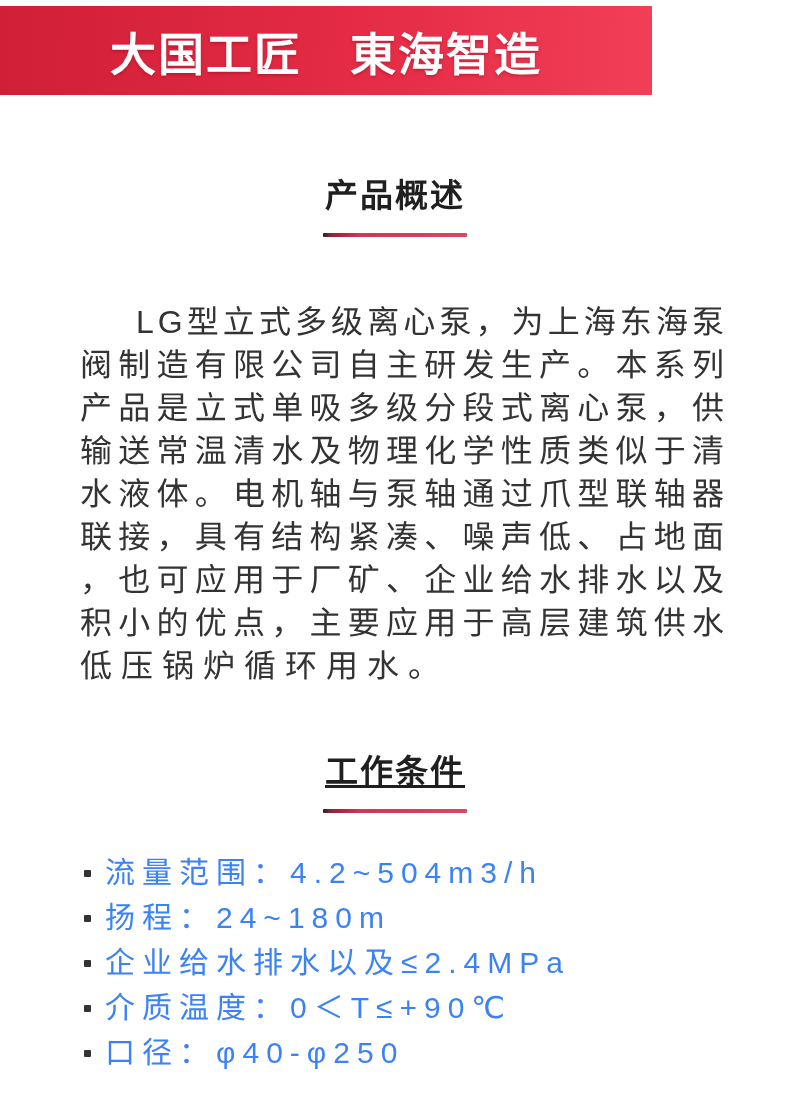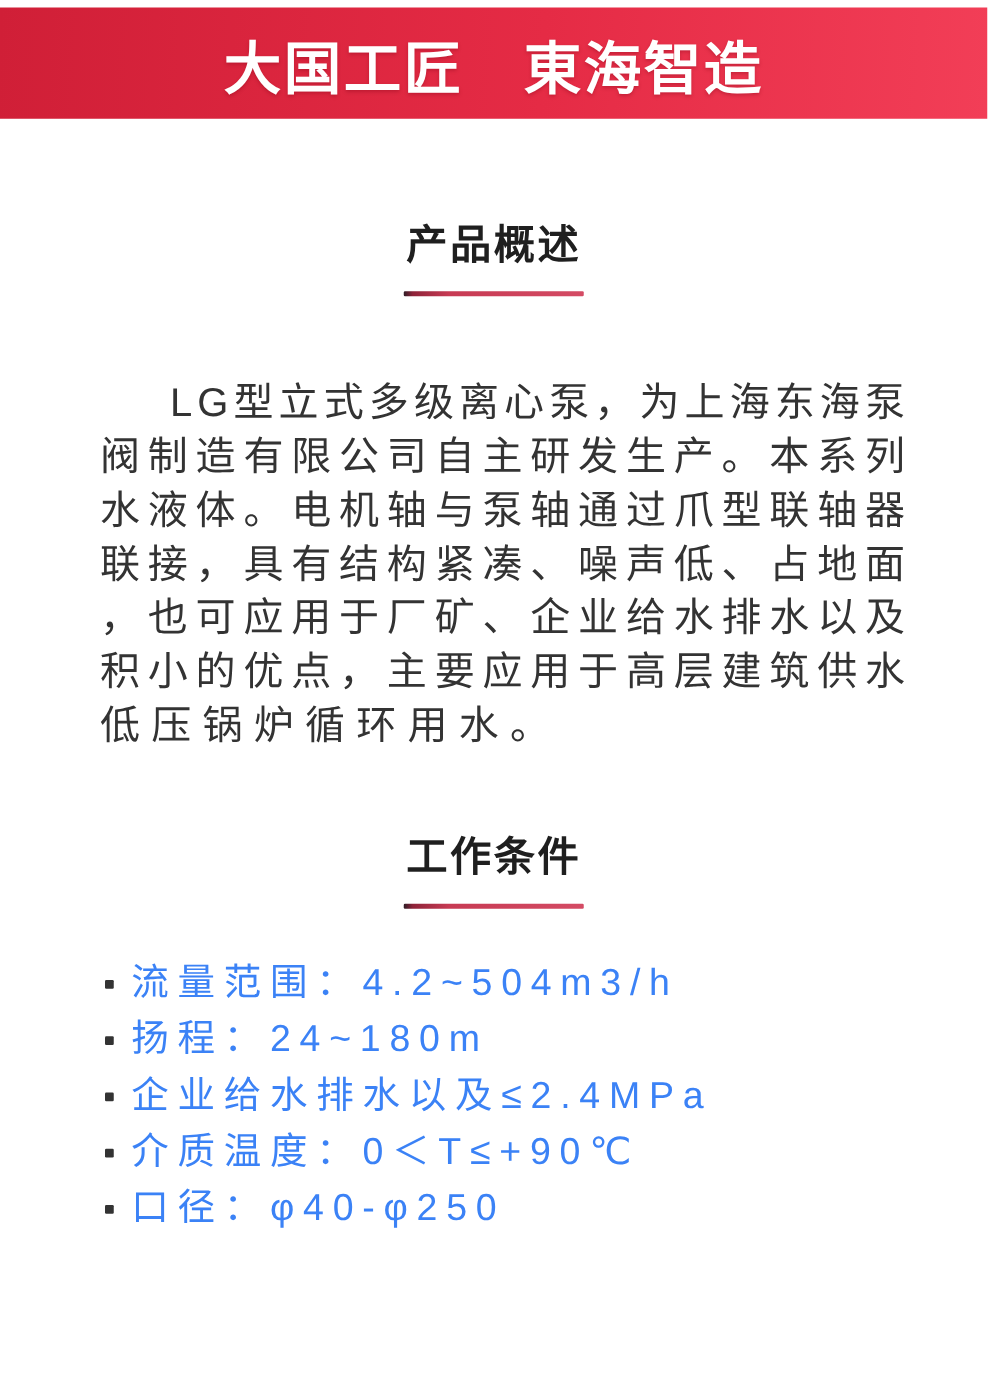--- a/index.html
+++ b/index.html
@@ -13,21 +13,21 @@
     width: 790px;
     height: 1118px;
     overflow: hidden;
     position: relative;
   }
 
   
   .banner {
     margin-top: 6px;
     height: 89px;
-    width: 790px;
+    width: 652px;
     background: linear-gradient(93deg, #d01f37 0%, #e52b45 55%, #f23e57 100%);
     display: flex;
     align-items: center;
     justify-content: center;
   }
   .banner-title {
     margin: 0;
     color: #ffffff;
     font-size: 46px;
     font-weight: bold;
@@ -40,21 +40,21 @@
   .sec-title {
     margin: 0;
     text-align: center;
     font-size: 33px;
     line-height: 52px;
     font-weight: bold;
     color: #1f1f1f;
     letter-spacing: 2px;
   }
   .sec-title.overview { margin-top: 75px; }
-  .sec-title.conditions { margin-top: 58px; }
+  .sec-title.conditions { margin-top: 58px; text-decoration: underline; }
   .underline {
     width: 144px;
     height: 4px;
     margin: 11px auto 0 auto;
     border-radius: 1px;
     background: linear-gradient(90deg,
       #2f1d26 0%, #8e2339 5%, #c73a53 25%, #d44b64 100%);
   }
 
   
@@ -111,20 +111,22 @@
   <h1 class="banner-title">大国工匠　東海智造</h1>
 </header>
 
 <section>
   <h2 class="sec-title overview">产品概述</h2>
   <div class="underline"></div>
 
   <div class="para">
     <div class="pline first">LG型立式多级离心泵，为上海东海泵</div>
     <div class="pline">阀制造有限公司自主研发生产。本系列</div>
+    <div class="pline">产品是立式单吸多级分段式离心泵，供</div>
+    <div class="pline">输送常温清水及物理化学性质类似于清</div>
     <div class="pline">水液体。电机轴与泵轴通过爪型联轴器</div>
     <div class="pline">联接，具有结构紧凑、噪声低、占地面</div>
     <div class="pline">，也可应用于厂矿、企业给水排水以及</div>
     <div class="pline">积小的优点，主要应用于高层建筑供水</div>
     <div class="pline last">低压锅炉循环用水。</div>
   </div>
 </section>
 
 <section>
   <h2 class="sec-title conditions">工作条件</h2>

